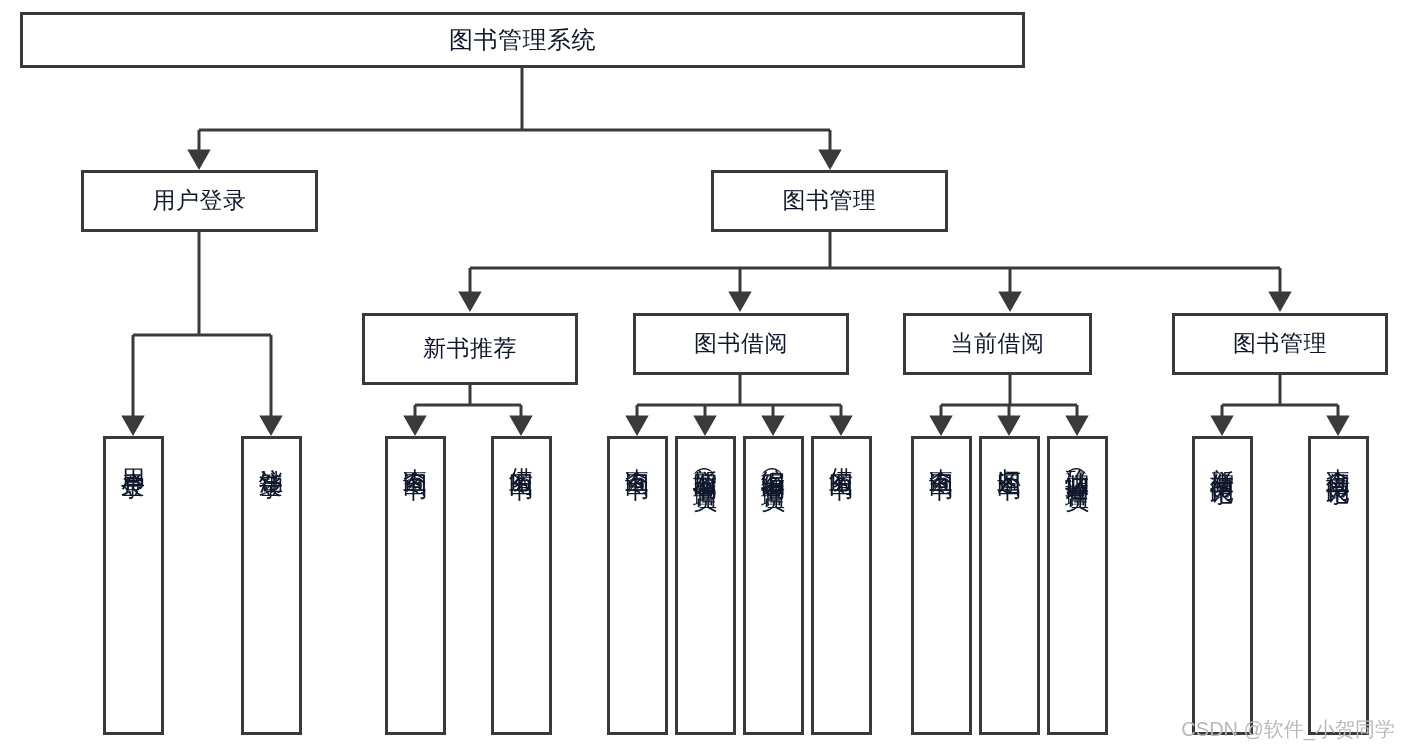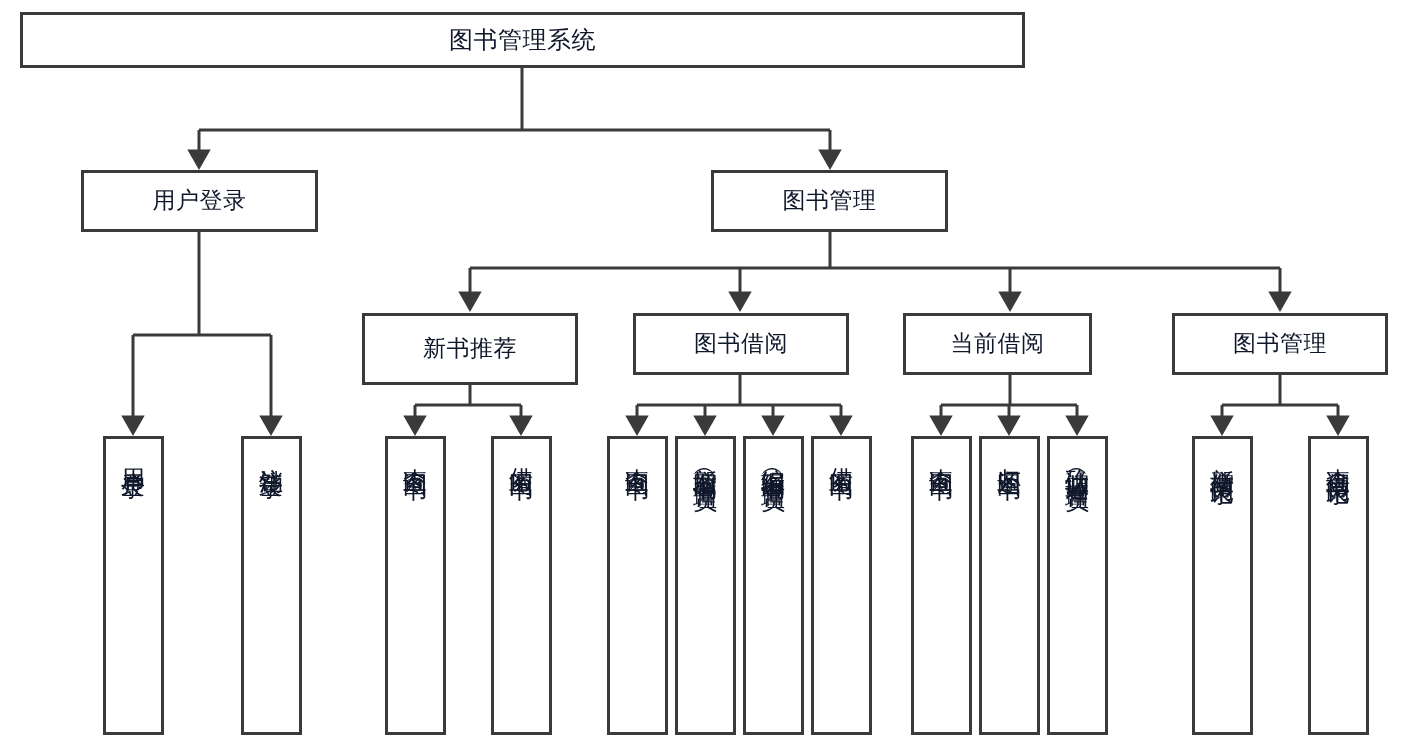--- a/index.html
+++ b/index.html
@@ -180,14 +180,15 @@
     <span class="label">确认归还（管理员）</span>
   </div>
 
   <div class="node vert" style="left:1192px;top:436px;width:61px;height:299px;">
     <span class="label">新增借阅记录</span>
   </div>
   <div class="node vert" style="left:1308px;top:436px;width:61px;height:299px;">
     <span class="label">查询借阅记录</span>
   </div>
 
+  <div class="watermark">CSDN @软件_小贺同学</div>
 
 </div>
 
 </body></html>

